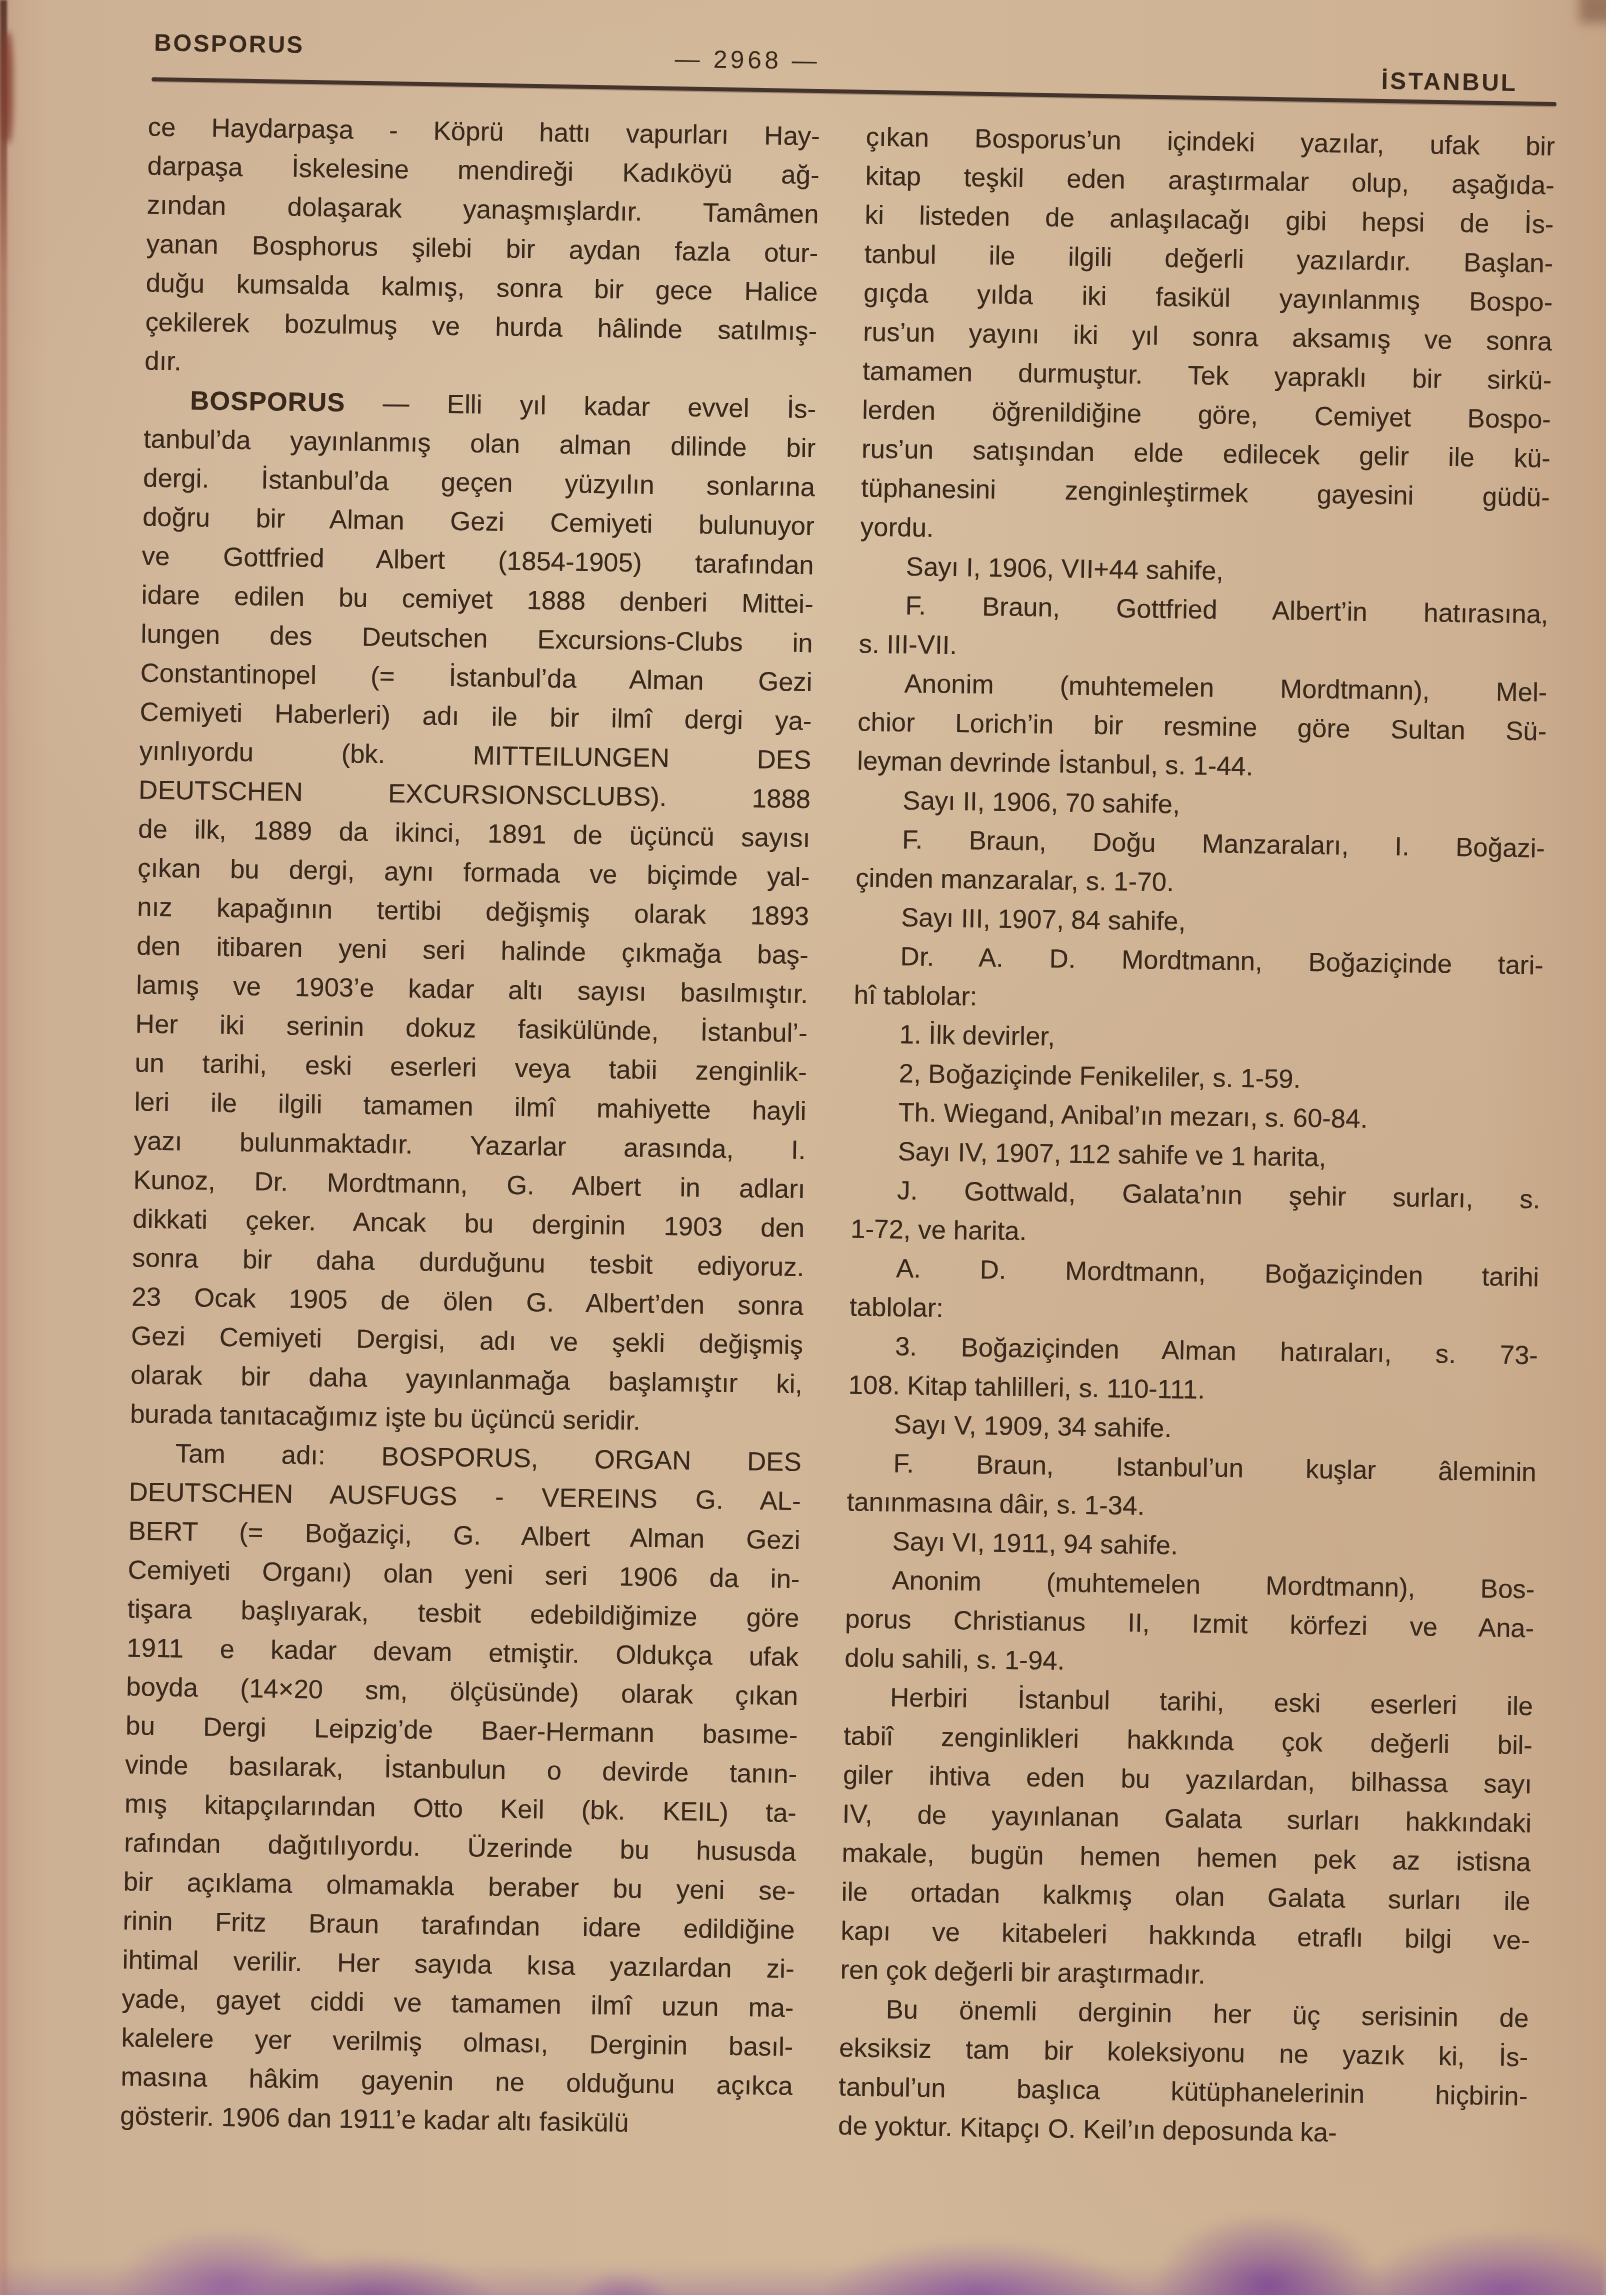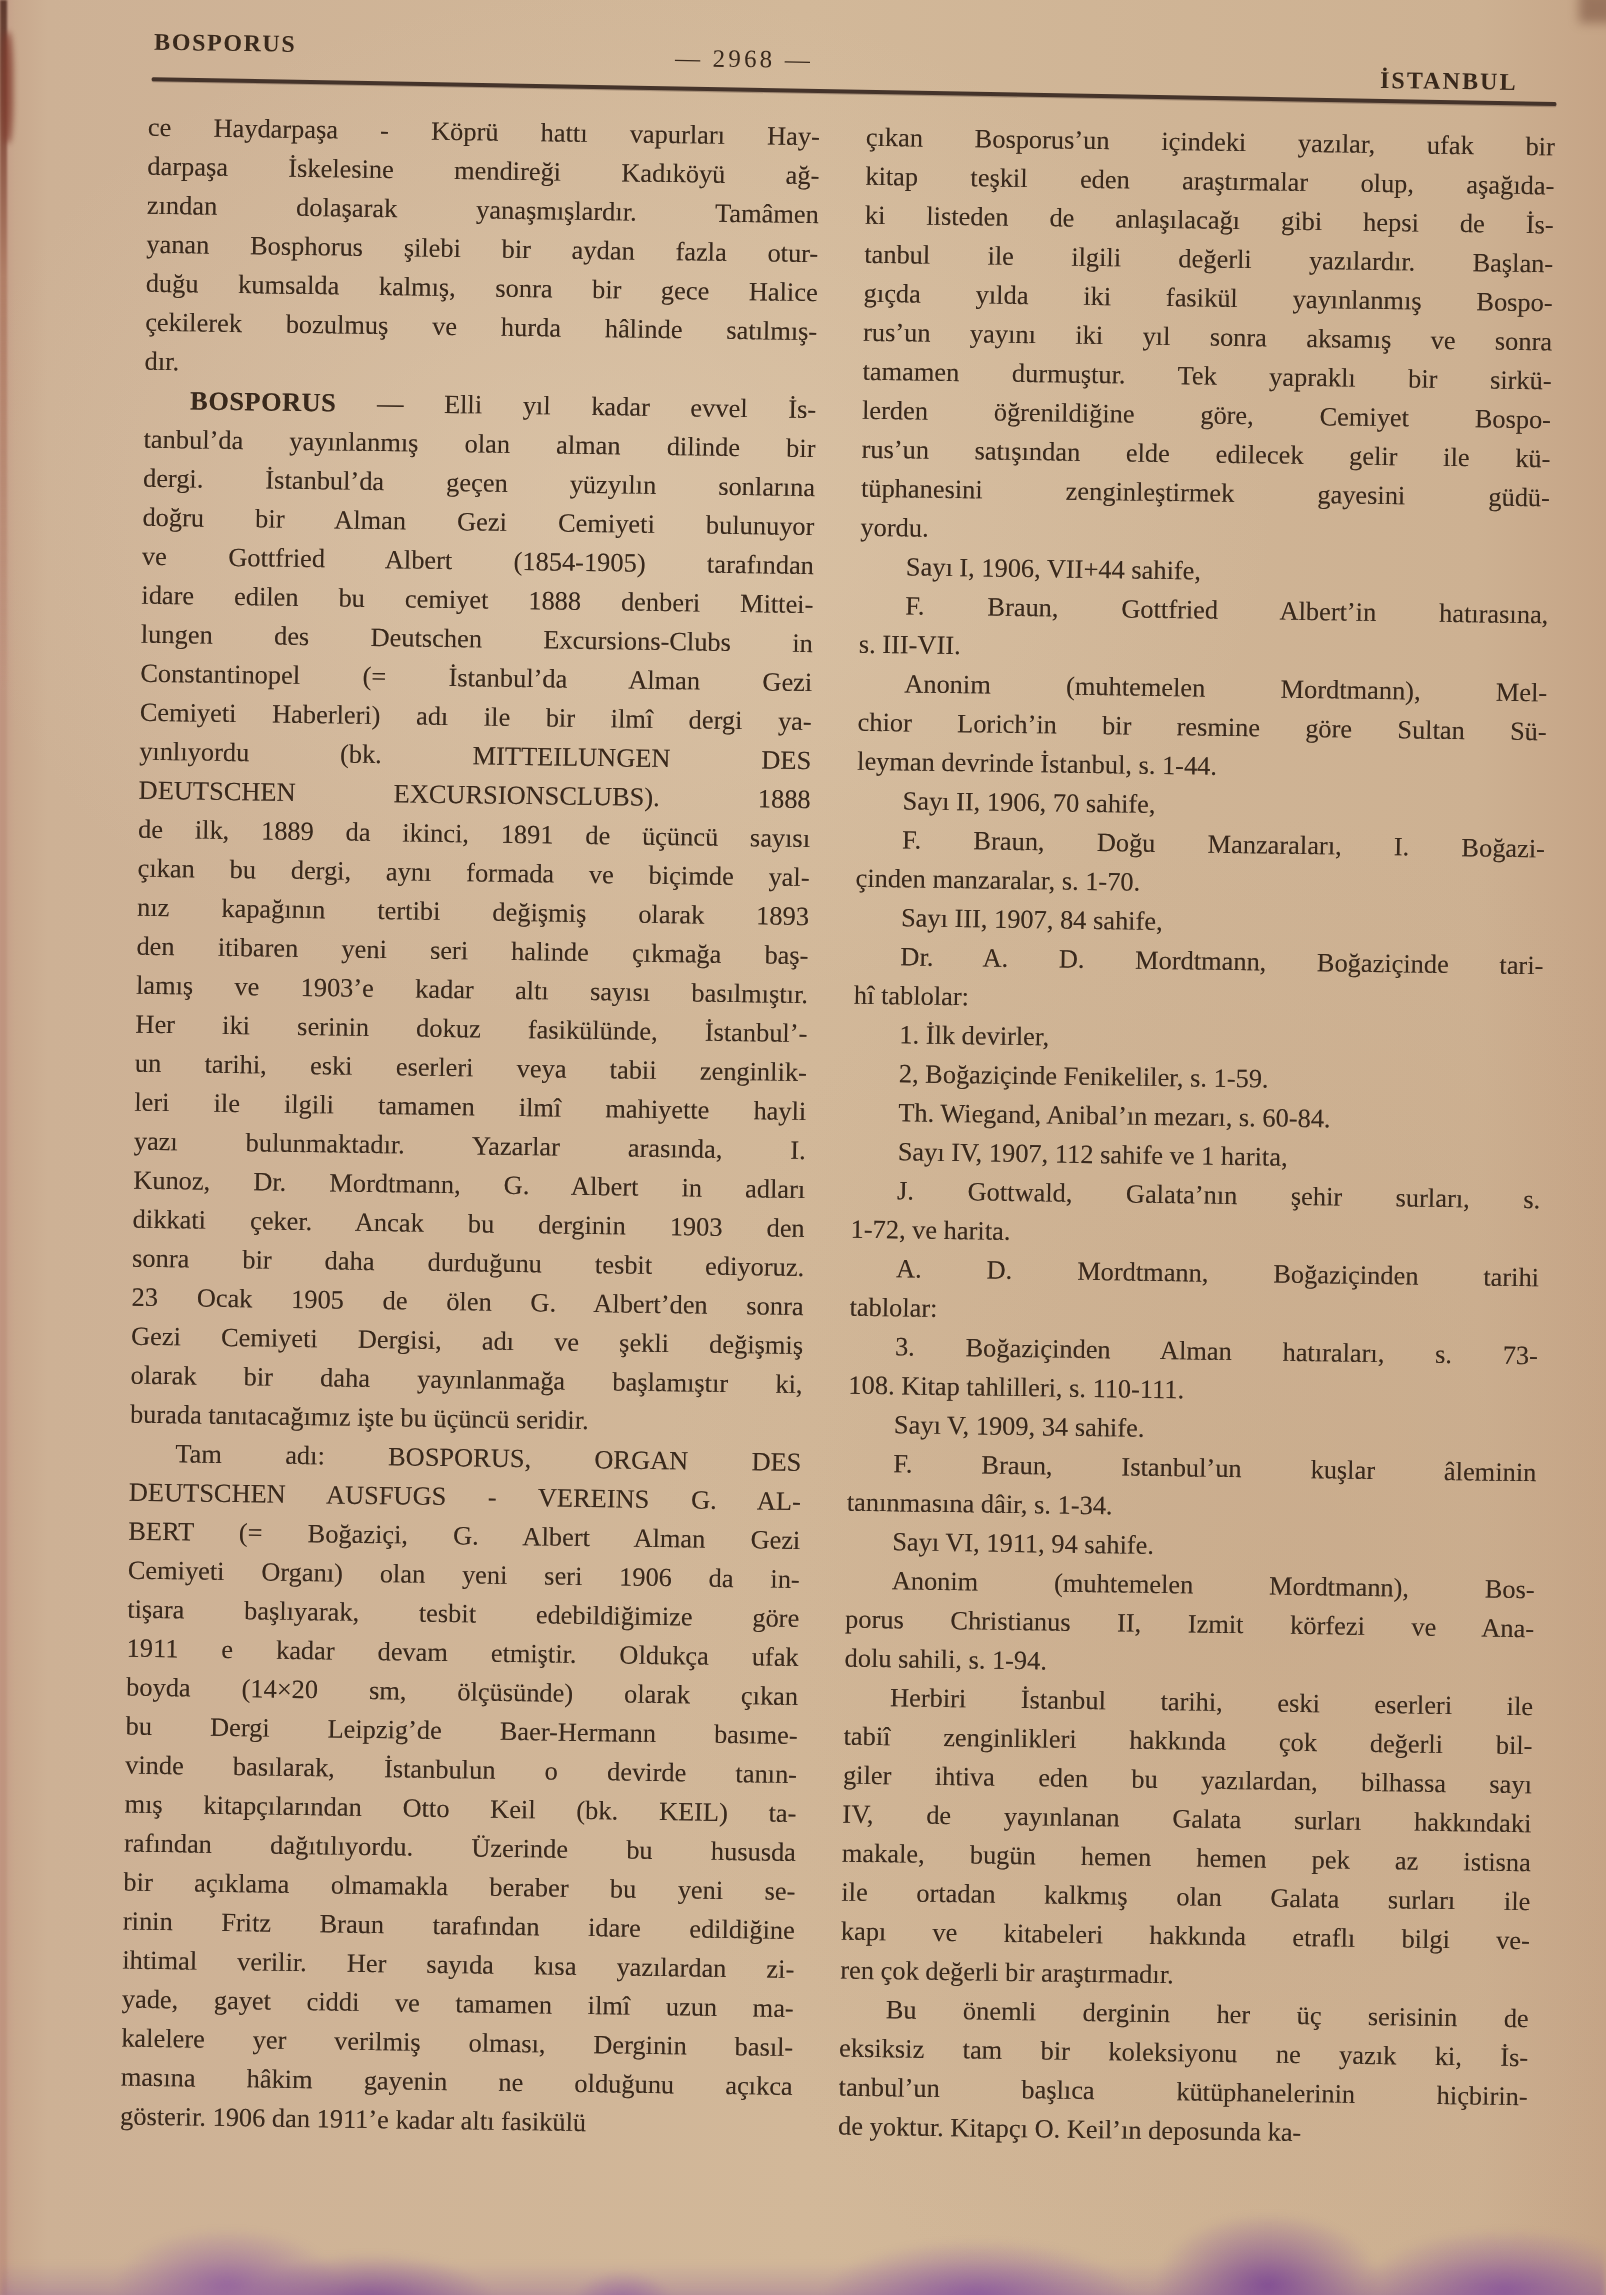--- a/index.html
+++ b/index.html
@@ -1,20 +1,20 @@
 <!DOCTYPE html>
 <html style="font-size:8.5px"><head>
 <meta charset="utf-8">
 <style>
   html,body{margin:0;padding:0;background:#8a7a68;}
   .page{
     position:relative;
     width:1606px;height:2295px;
     overflow:hidden;
-    font-family:Liberation Serif, serif;
+    font-family:Liberation Sans, sans-serif;
     color:#39291c;
     background:
       radial-gradient(951px 739px at 38% 22%, rgba(224,203,176,.55), rgba(224,203,176,0) 70%),
       radial-gradient(845px 1056px at 80% 70%, rgba(196,164,132,.45), rgba(196,164,132,0) 75%),
       linear-gradient(90deg, #c49a87 0px, #c8a88d 15px, #cdb195 48px, #d2b899 50%, #cdb192 92%, #c5a486 100%),
       #cfb394;
   }
   
   .edge-left{position:absolute;left:0;top:0;width:7.4px;height:100%;
     background:linear-gradient(180deg,#5e3a2e 0%,#8a5544 6%,#b07e66 12%,rgba(176,126,102,.25) 30%,rgba(176,126,102,.25) 100%);

